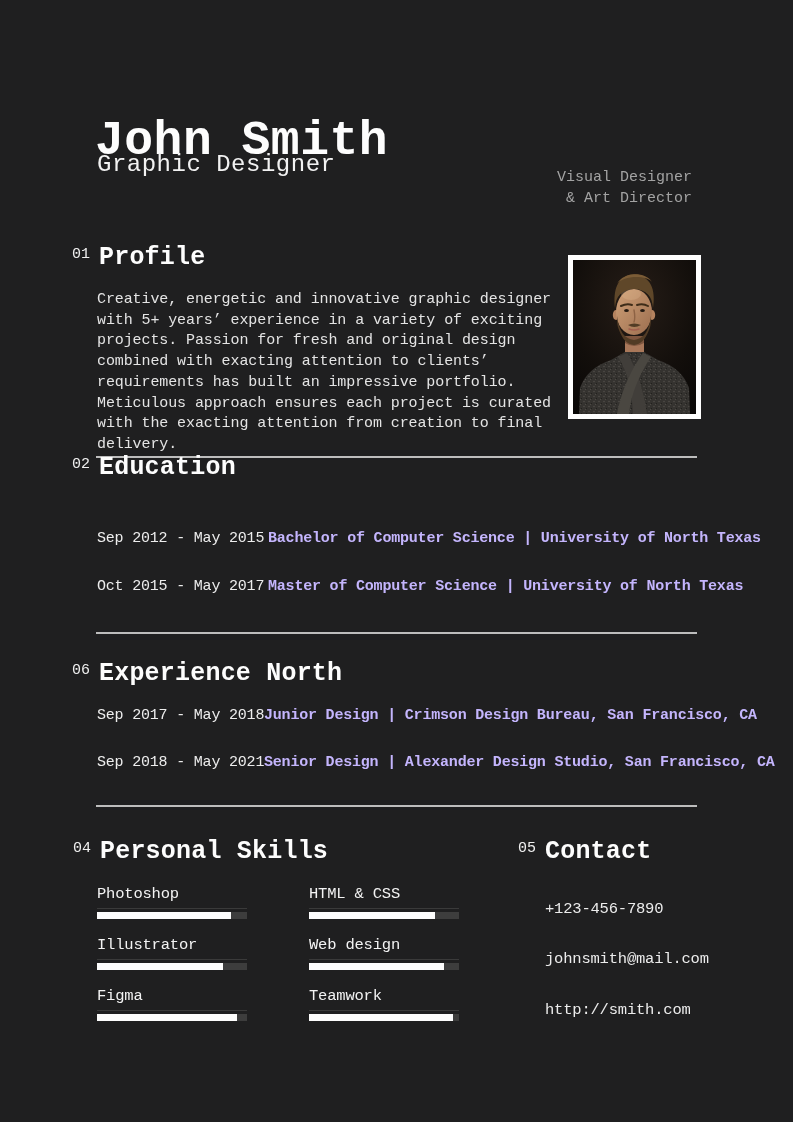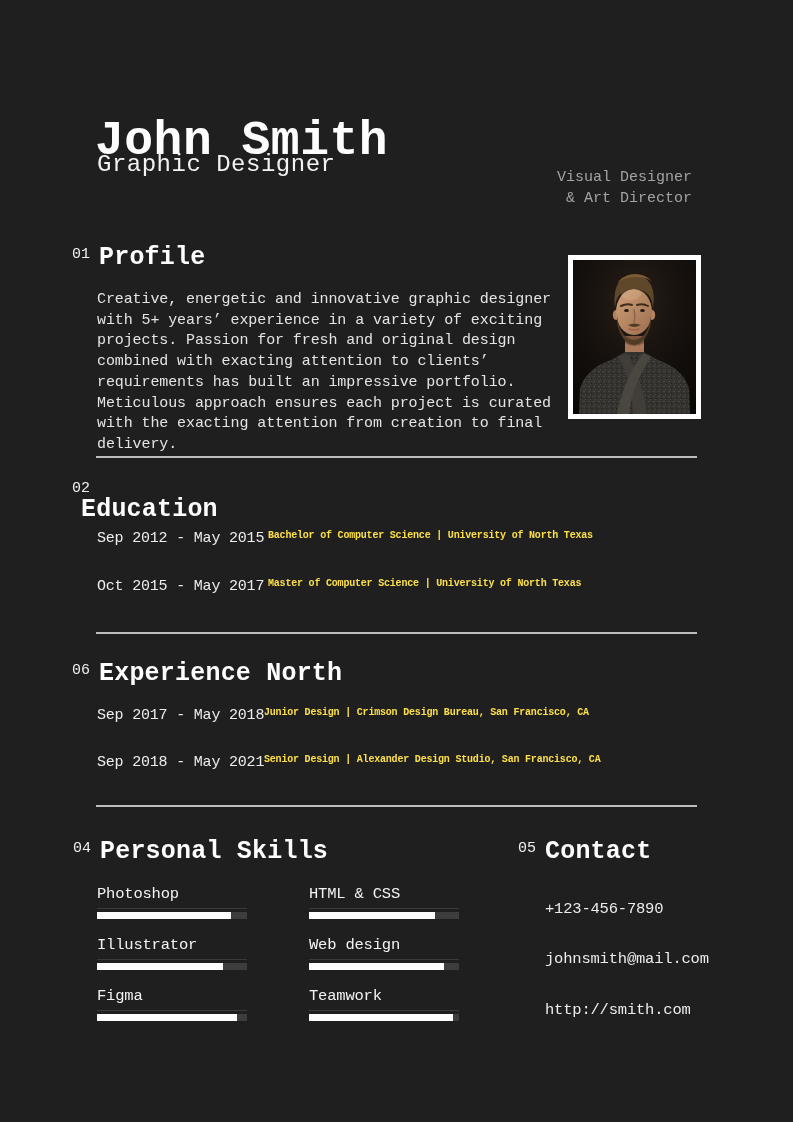--- a/index.html
+++ b/index.html
@@ -14,21 +14,21 @@
   .shead{display:flex;align-items:flex-start;}
   .snum{font-size:15px;line-height:1;padding-top:3px;color:#f0f0f0;}
   .stitle{font-size:25px;font-weight:700;line-height:1.15;margin-left:9px;color:#fdfdfd;letter-spacing:.2px;}
   .profile-text{left:97px;top:290px;width:462px;font-size:15px;line-height:20.7px;color:#e4e4e4;letter-spacing:-.1px;}
   .photo{
     left:568px;top:255px;width:133px;height:164px;background:#fff;padding:5px;box-sizing:border-box;
   }
   .photo svg{display:block;width:100%;height:100%;}
   .divider{left:96px;width:601px;height:2px;background:#bdbdbd;}
   .row .date{position:absolute;left:97px;font-size:15px;color:#ededed;white-space:nowrap;letter-spacing:-.2px;}
-  .row .desc{position:absolute;font-size:10px;font-weight:700;color:#fde047;white-space:nowrap;letter-spacing:-.2px;}
+  .row .desc{position:absolute;font-size:15px;font-weight:700;color:#c4b5fd;white-space:nowrap;letter-spacing:-.2px;}
   .row.edu .desc{left:268px;}
   .row.exp .desc{left:264px;}
   .skill{position:absolute;width:150px;}
   .skill-label{font-size:15.5px;color:#f3f3f3;padding-bottom:5px;border-bottom:1px solid #3a3a3a;margin-bottom:3px;letter-spacing:-.2px;}
   .skill-bar{height:7px;background:#3d3d3d;}
   .skill-fill{height:100%;background:#fdfdfd;}
   .contact-item{position:absolute;left:545px;font-size:15.5px;color:#ececec;white-space:nowrap;letter-spacing:-.2px;}
 </style>
 </head>
 <body>
@@ -85,21 +85,21 @@
       <ellipse cx="69.5" cy="50.5" rx="2.4" ry="1.5" fill="#241a12"></ellipse>
       <path d="M61 50 q1.5 8 0 12" stroke="#8d6244" stroke-width="1.4" fill="none" stroke-linecap="round"></path>
       <path d="M44 56 C46 72 52 79 61 80 C70 79 76 72 78 56 C78 61 78 66 76 70 C72 80 68 84 61 85 C54 84 50 80 46 70 C44 66 44 61 44 56 Z" fill="#523c25"></path>
       <path d="M55 65 q6 -3 13 0 q-7 4 -13 0 Z" fill="#523c25"></path>
       <path d="M56 69 q5 2 10 0" stroke="#a2604f" stroke-width="1.5" fill="none" stroke-linecap="round"></path>
     </svg>
   </div>
 
   <div class="abs divider" style="top:456px;"></div>
 
-  <div class="abs shead" style="left:72px;top:478px;flex-direction:column;">
+  <div class="abs shead" style="left:72px;top:454px;">
     <span class="snum">02</span>
     <span class="stitle">Education</span>
   </div>
   <div class="row edu">
     <span class="abs date" style="top:530px;">Sep 2012 - May 2015</span>
     <span class="abs desc" style="top:530px;">Bachelor of Computer Science | University of North Texas</span>
   </div>
   <div class="row edu">
     <span class="abs date" style="top:578px;">Oct 2015 - May 2017</span>
     <span class="abs desc" style="top:578px;">Master of Computer Science | University of North Texas</span>

